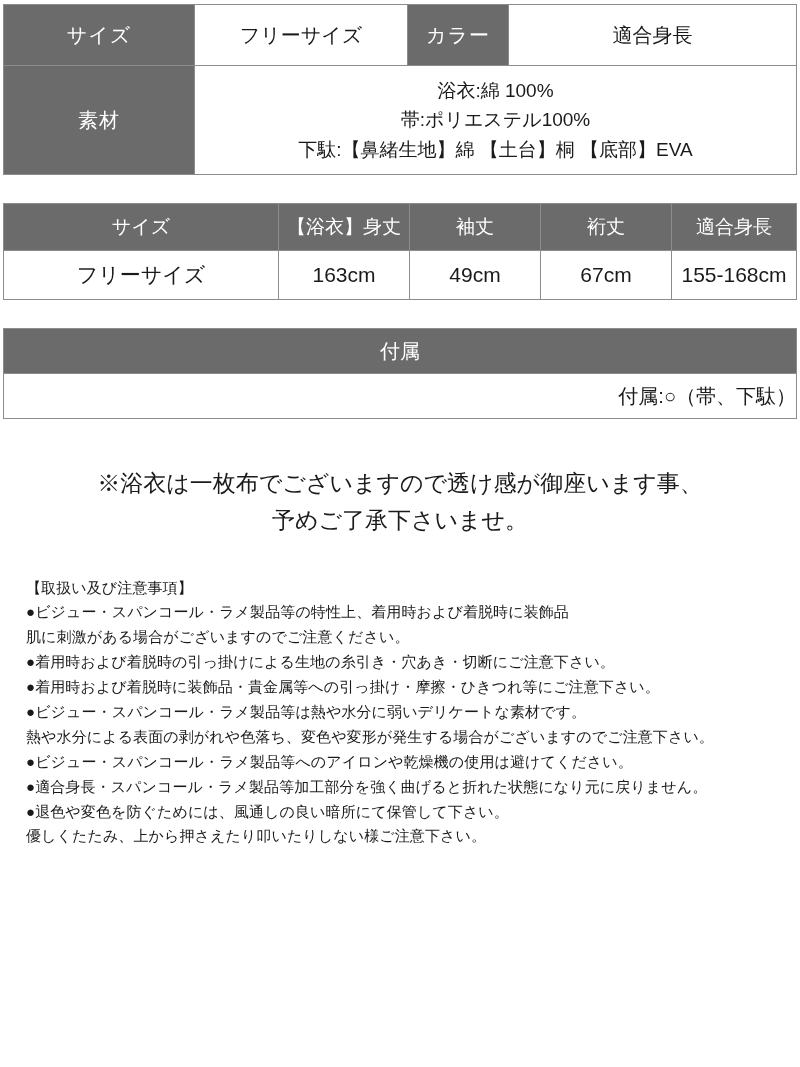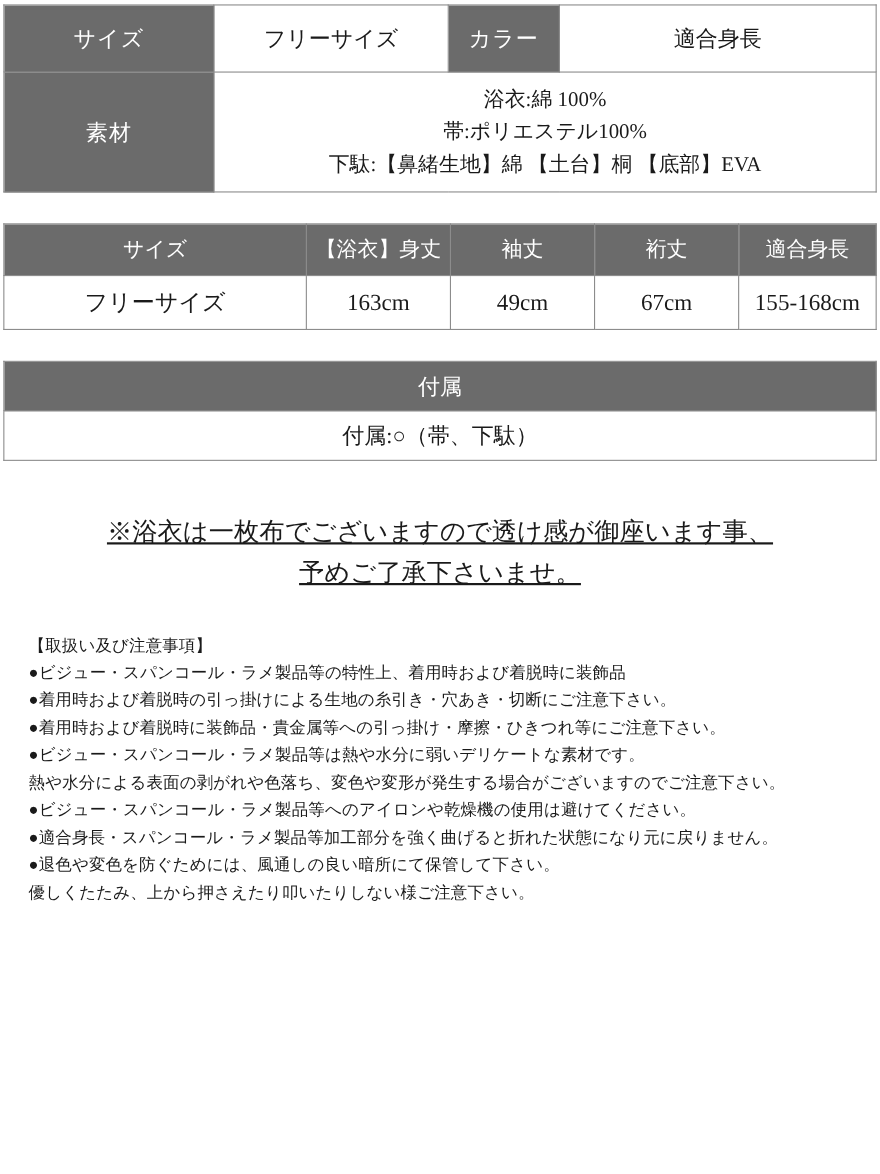--- a/index.html
+++ b/index.html
@@ -19,21 +19,20 @@
     height: 1067px;
     position: relative;
     box-sizing: border-box;
   }
 
   table {
     border-collapse: collapse;
     width: 794px;
     margin: 0 auto;
     table-layout: fixed;
-    font-family: Liberation Serif, serif;
   }
   td, th {
     border: 1px solid #8c8c8c;
     text-align: center;
     vertical-align: middle;
     font-weight: normal;
     padding: 0;
   }
 
   
@@ -78,31 +77,31 @@
     background: #6b6b6b;
     color: #ffffff;
     font-size: 20px;
     height: 44px;
   }
   .tbl-inc .val {
     background: #ffffff;
     color: #1a1a1a;
     font-size: 20px;
     height: 44px;
+    text-align: right;
   }
 
   
   .notice {
     margin: 46px auto 0 auto;
     width: 760px;
     text-align: center;
     font-size: 23px;
     line-height: 1.62;
     color: #1a1a1a;
-    text-decoration: underline;
   }
 
   
   .care {
     margin: 36px 0 0 26px;
     width: 752px;
     font-size: 15px;
     line-height: 1.66;
     color: #1a1a1a;
     letter-spacing: 0.1px;
@@ -166,20 +165,21 @@
   </table>
 
   <div class="notice">
     <div>※浴衣は一枚布でございますので透け感が御座います事、</div>
     <div>予めご了承下さいませ。</div>
   </div>
 
   <div class="care">
     <div class="care-line">【取扱い及び注意事項】</div>
     <div class="care-line">●ビジュー・スパンコール・ラメ製品等の特性上、着用時および着脱時に装飾品</div>
+    <div class="care-line">肌に刺激がある場合がございますのでご注意ください。</div>
     <div class="care-line">●着用時および着脱時の引っ掛けによる生地の糸引き・穴あき・切断にご注意下さい。</div>
     <div class="care-line">●着用時および着脱時に装飾品・貴金属等への引っ掛け・摩擦・ひきつれ等にご注意下さい。</div>
     <div class="care-line">●ビジュー・スパンコール・ラメ製品等は熱や水分に弱いデリケートな素材です。</div>
     <div class="care-line">熱や水分による表面の剥がれや色落ち、変色や変形が発生する場合がございますのでご注意下さい。</div>
     <div class="care-line">●ビジュー・スパンコール・ラメ製品等へのアイロンや乾燥機の使用は避けてください。</div>
     <div class="care-line">●適合身長・スパンコール・ラメ製品等加工部分を強く曲げると折れた状態になり元に戻りません。</div>
     <div class="care-line">●退色や変色を防ぐためには、風通しの良い暗所にて保管して下さい。</div>
     <div class="care-line">優しくたたみ、上から押さえたり叩いたりしない様ご注意下さい。</div>
   </div>
 

